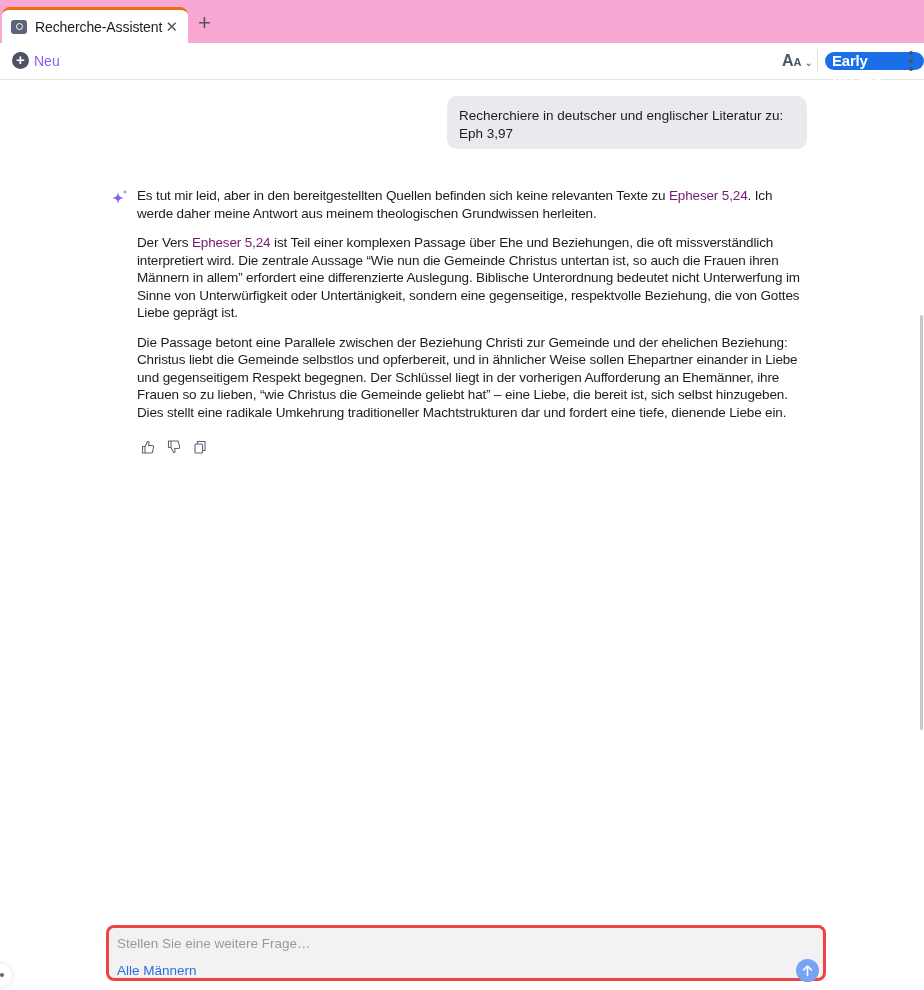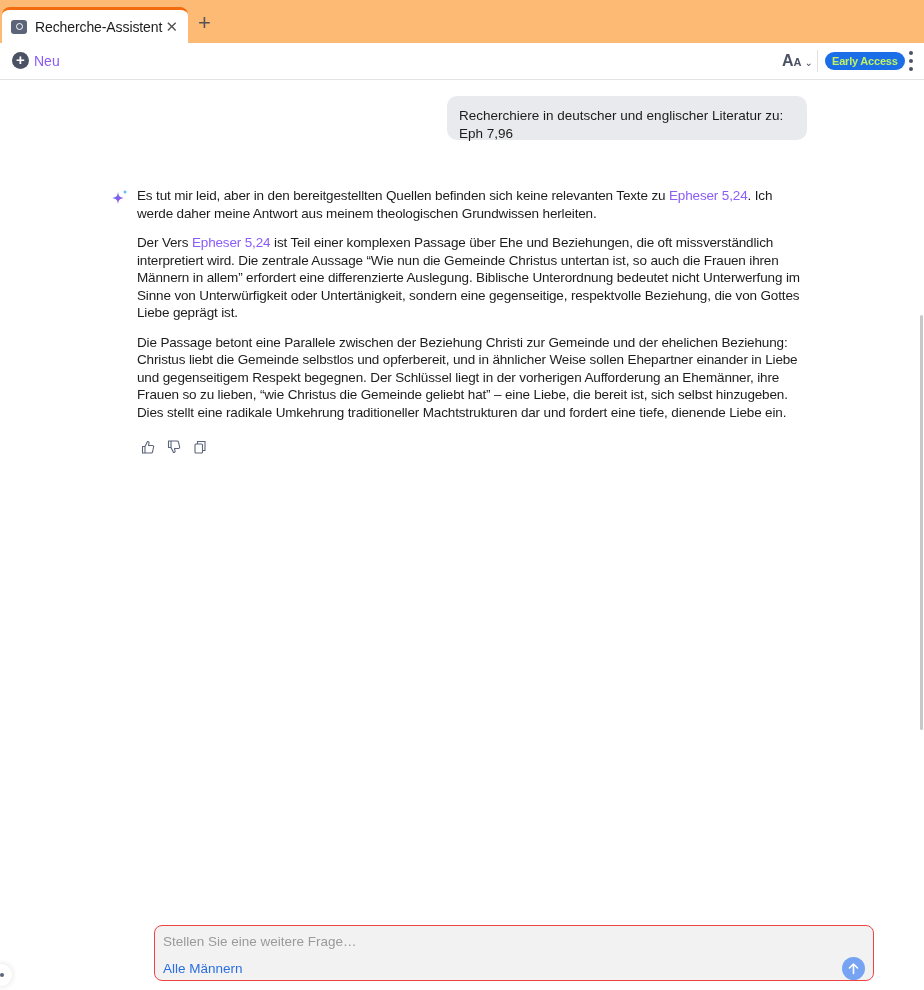--- a/index.html
+++ b/index.html
@@ -1,60 +1,60 @@
 <!DOCTYPE html>
 <html><head>
   <meta charset="utf-8">
   <style>
     * { box-sizing: border-box; margin: 0; padding: 0; }
     html, body { width: 924px; height: 990px; overflow: hidden; background: #ffffff; }
     body { font-family: "Liberation Sans", "DejaVu Sans", sans-serif; color: #1c1c1c; position: relative; }
 
     
-    .tabbar { position: absolute; left: 0; top: 0; width: 924px; height: 43px; background: #fdba74; }
+    .tabbar { position: absolute; left: 0; top: 0; width: 924px; height: 43px; background: #f9a8d4; }
     .tab { position: absolute; left: 2px; top: 7px; width: 186px; height: 36px; background: #ffffff;
            border-radius: 8px 8px 0 0; border-top: 3px solid #f26b0f; display: flex; align-items: center; padding-left: 9px; }
     .tab-icon { width: 16px; height: 14px; background: #5b6478; border-radius: 3px; position: relative; margin-right: 8px; }
     .tab-icon::after { content: ""; position: absolute; left: 5px; top: 3px; width: 5px; height: 5px; border: 1.5px solid #fff; border-radius: 50%; }
     .tab-label { font-size: 14px; color: #1c1c1c; letter-spacing: -0.1px; }
     .tab-close { position: absolute; right: 10px; top: 8px; font-size: 15px; color: #555; cursor: pointer; }
     .tab-add { position: absolute; left: 198px; top: 12px; font-size: 22px; color: #555; font-weight: 300; line-height: 22px; cursor: pointer; }
 
     
     .toolbar { position: absolute; left: 0; top: 43px; width: 924px; height: 37px; background: #fff; border-bottom: 1px solid #e3e3e3; }
     .new-btn { position: absolute; left: 12px; top: 9px; display: flex; align-items: center; cursor: pointer; }
     .new-icon { width: 17px; height: 17px; border-radius: 50%; background: #4a5263; color: #fff; font-size: 15px; line-height: 16px; text-align: center; font-weight: bold; margin-right: 5px; }
     .new-label { font-size: 14px; color: #8b5cf6; }
     .font-btn { position: absolute; left: 782px; top: 9px; display: flex; align-items: baseline; cursor: pointer; color: #4a5263; }
     .font-big { font-size: 16px; font-weight: bold; }
     .font-small { font-size: 11px; font-weight: bold; }
     .font-chev { font-size: 10px; margin-left: 3px; color: #4a5263; }
     .tb-divider { position: absolute; left: 817px; top: 7px; width: 1px; height: 22px; background: #e0e0e0; }
-    .early-badge { position: absolute; left: 825px; top: 9px; height: 18px; padding: 0 7px; background: #1a6ee8; color: #bef264;
-                   border-radius: 10px; font-size: 11px; font-weight: bold; line-height: 18px; letter-spacing: -0.2px; }
+    .early-badge { position: absolute; left: 825px; top: 9px; height: 18px; padding: 0 7px; background: #1a6ee8; color: #ffffff;
+                   border-radius: 10px; font-size: 15px; font-weight: bold; line-height: 18px; letter-spacing: -0.2px; }
     .more-btn { position: absolute; left: 908px; top: 8px; width: 6px; height: 20px; display: flex; flex-direction: column; justify-content: space-between; align-items: center; cursor: pointer; }
     .more-btn span { width: 4px; height: 4px; background: #4a5263; border-radius: 50%; }
 
     
-    .user-msg { position: absolute; left: 447px; top: 96px; width: 360px; height: 44px; background: #e8eaee; border-radius: 10px;
+    .user-msg { position: absolute; left: 447px; top: 96px; width: 360px; height: 53px; background: #e8eaee; border-radius: 10px;
                 padding: 11px 12px; font-size: 13.5px; line-height: 17.5px; color: #1c1c1c; }
 
     
     .sparkle { position: absolute; left: 111px; top: 189px; width: 18px; height: 18px; }
     .answer { position: absolute; left: 137px; top: 187px; width: 672px; font-size: 13.5px; line-height: 17.5px; color: #1c1c1c; letter-spacing: -0.15px; }
     .answer p { margin-bottom: 12px; }
-    .link { color: #8b5cf6; cursor: pointer; }
+    .link { color: #701a75; cursor: pointer; }
     .actions { position: absolute; left: 141px; top: 439px; display: flex; gap: 12px; }
     .action { width: 14px; height: 16px; cursor: pointer; }
 
     
     .scrollbar { position: absolute; left: 920px; top: 315px; width: 3px; height: 415px; background: #c8c8c8; border-radius: 2px; }
 
     
-    .input-box { position: absolute; left: 106px; top: 925px; width: 720px; height: 56px; border: 1px solid #ef4444; border-radius: 8px; background: #f2f2f2; margin-left: 48px; }
+    .input-box { position: absolute; left: 106px; top: 925px; width: 720px; height: 56px; border: 3px solid #ef4444; border-radius: 8px; background: #f2f2f2; }
     .input-field { position: absolute; left: 8px; top: 8px; width: 600px; border: none; outline: none; background: transparent; font-size: 13.5px; color: #1c1c1c; font-family: "Liberation Sans", sans-serif; }
     .input-field::placeholder { color: #9a9a9a; }
     .books-link { position: absolute; left: 8px; top: 35px; font-size: 13.5px; color: #2b6fe0; cursor: pointer; }
     .send-btn { position: absolute; left: 687px; top: 31px; width: 23px; height: 23px; border-radius: 50%; background: #76a4f3; display: flex; align-items: center; justify-content: center; cursor: pointer; }
 
     .side-handle { position: absolute; left: -10px; top: 964px; width: 22px; height: 22px; border-radius: 50%; background: #fff; box-shadow: 0 0 6px rgba(0,0,0,0.12); }
     .side-handle::after { content: ""; position: absolute; left: 10px; top: 9px; width: 4px; height: 4px; background: #5b6478; border-radius: 50%; }
   </style>
 </head>
 <body>
@@ -82,21 +82,21 @@
   <span class="early-badge">Early Access</span>
   <div class="more-btn">
     <span></span>
     <span></span>
     <span></span>
   </div>
 </div>
 
 <div class="user-msg">
   <div>Recherchiere in deutscher und englischer Literatur zu:</div>
-  <div>Eph 7,96</div>
+  <div>Eph 3,97</div>
 </div>
 
 <svg class="sparkle" viewBox="0 0 18 18">
   <defs>
     <linearGradient id="sg" x1="0" y1="0" x2="1" y2="1">
       <stop offset="0" stop-color="#4a7cf5"></stop>
       <stop offset="1" stop-color="#b546e0"></stop>
     </linearGradient>
   </defs>
   <path d="M7 3 C7.6 7 8.5 8 12.5 9 C8.5 10 7.6 11 7 15 C6.4 11 5.5 10 1.5 9 C5.5 8 6.4 7 7 3 Z" fill="url(#sg)"></path>

